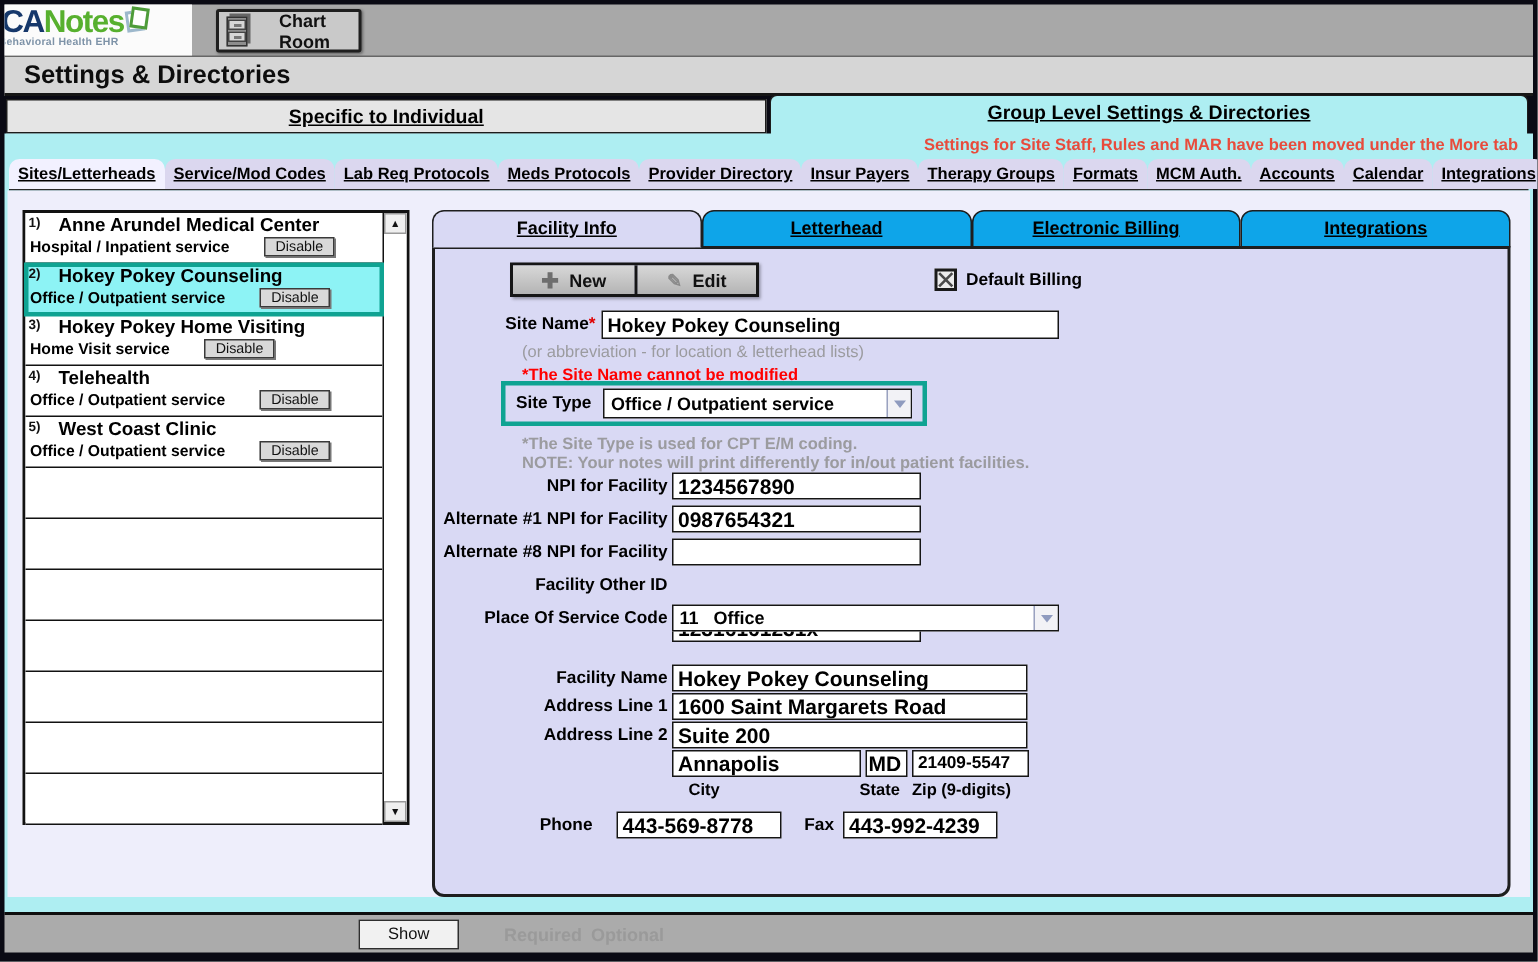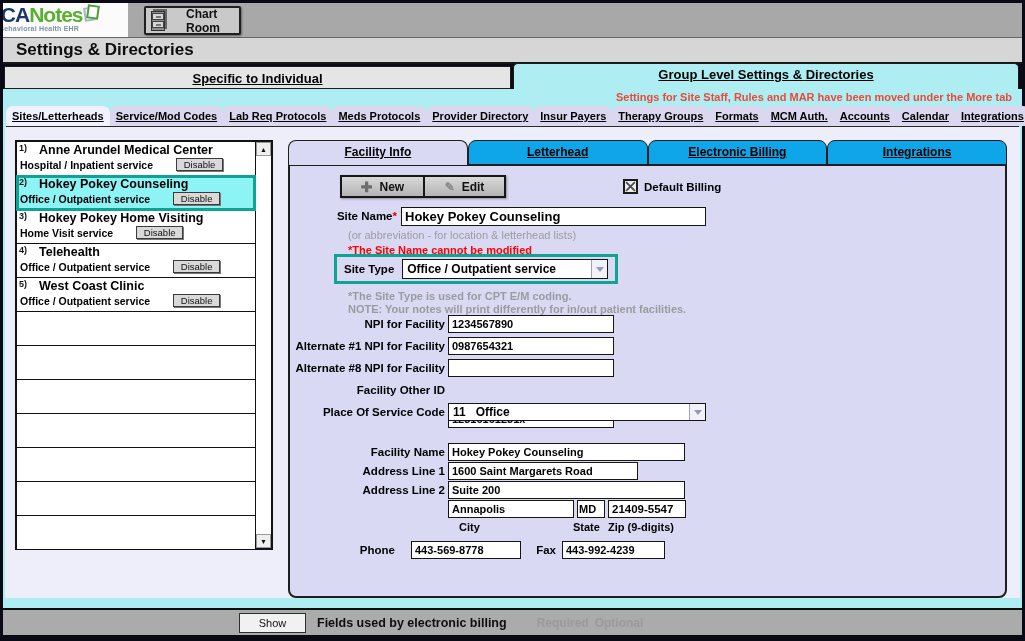--- a/index.html
+++ b/index.html
@@ -69,21 +69,21 @@
   .seg-btn + .seg-btn { border-left:2px solid #161616; }
   .plus-icon { color:#6E6E6E; font-weight:bold; font-size:14px; line-height:10px; }
   .pencil-icon { color:#8A8A8A; font-size:12px; }
 
   .default-billing { position:absolute; left:333px; top:13px; display:flex; align-items:center; gap:6px; }
   .checkbox { width:15px; height:15px; background:#ECECEC; border:2px solid #1A1A1A; display:flex; align-items:center; justify-content:center; cursor:pointer; }
   .db-label { font-weight:bold; font-size:11.5px; color:#000; }
 
   .flabel { position:absolute; font-weight:bold; font-size:11.5px; color:#000; text-align:right; white-space:nowrap; }
   .req-star { color:#E00000; }
-  .tinput { position:absolute; background:#FFF; border:1.5px solid #151515; font-weight:bold; font-size:11px; color:#000; padding:0 3px; white-space:pre; overflow:hidden; line-height:16px; }
+  .tinput { position:absolute; background:#FFF; border:1.5px solid #151515; font-weight:bold; font-size:14px; color:#000; padding:0 3px; white-space:pre; overflow:hidden; line-height:16px; }
   input.tinput { border-radius:0; }
   .hint { position:absolute; font-size:11px; color:#9B9B9F; white-space:nowrap; }
   .hint.b { font-weight:bold; }
   .warn { position:absolute; font-size:11px; font-weight:bold; color:#FF0000; white-space:nowrap; }
 
   .sitetype-box { position:absolute; left:44px; top:88px; width:284px; height:30px; border:3px solid #0FA392; display:flex; align-items:center; padding-left:7px; gap:8px; background:#D9D9F4; }
   .dropdown { background:#FFF; border:1.5px solid #151515; display:flex; align-items:center; position:relative; }
   .dd-value { font-weight:bold; font-size:12px; color:#000; padding-left:4px; white-space:pre; flex:1; }
   .dd-arrow { width:16px; align-self:stretch; border-left:1px solid #9AA2C0; background:#F2F2F6; display:flex; align-items:center; justify-content:center; cursor:pointer; }
   .dd-arrow::after { content:""; width:0; height:0; border-left:4px solid transparent; border-right:4px solid transparent; border-top:5px solid #8F9BBF; }
@@ -280,21 +280,21 @@
         <div class="flabel" style="left:0; top:240px; width:155px;">Place Of Service Code</div>
         <div class="dropdown" style="position:absolute; left:158px; top:237px; width:258px; height:18px;">
           <span class="dd-value">11   Office</span>
           <span class="dd-arrow"></span>
         </div>
 
         <div class="flabel" style="left:0; top:280px; width:155px;">Facility Name</div>
         <input class="tinput" style="left: 158px; top: 277px; width: 237px; height: 18px;" value="Hokey Pokey Counseling">
 
         <div class="flabel" style="left:0; top:299px; width:155px;">Address Line 1</div>
-        <input class="tinput" style="left: 158px; top: 296px; width: 190px; height: 18px;" value="1600 Saint Margarets Road">
+        <input class="tinput" style="left: 158px; top: 296px; width: 237px; height: 18px;" value="1600 Saint Margarets Road">
 
         <div class="flabel" style="left:0; top:318px; width:155px;">Address Line 2</div>
         <input class="tinput" style="left: 158px; top: 315px; width: 237px; height: 18px;" value="Suite 200">
 
         <input class="tinput" style="left: 158px; top: 334px; width: 126px; height: 18px;" value="Annapolis">
         <input class="tinput" style="left: 287px; top: 334px; width: 28px; height: 18px; padding: 0px 1px;" value="MD">
         <input class="tinput" style="left: 318px; top: 334px; width: 78px; height: 18px; font-size: 11.5px;" value="21409-5547">
 
         <div class="sublabel" style="left:169px; top:355px;">City</div>
         <div class="sublabel" style="left:283px; top:355px;">State</div>
@@ -304,18 +304,17 @@
         <input class="tinput" style="left: 121px; top: 375px; width: 110px; height: 18px;" value="443-569-8778">
         <div class="flabel" style="left:240px; top:378px; width:26px;">Fax</div>
         <input class="tinput" style="left: 272px; top: 375px; width: 103px; height: 18px;" value="443-992-4239">
 
       </div>
     </div>
   </div>
 
   <div class="bottombar">
     <button class="show-btn">Show</button>
-    <span class="bb-caption">Fields used by electronic billing</span>
     <span class="bb-req">Required</span>
     <span class="bb-opt">Optional</span>
   </div>
 
 </div>
 
 </body></html>

